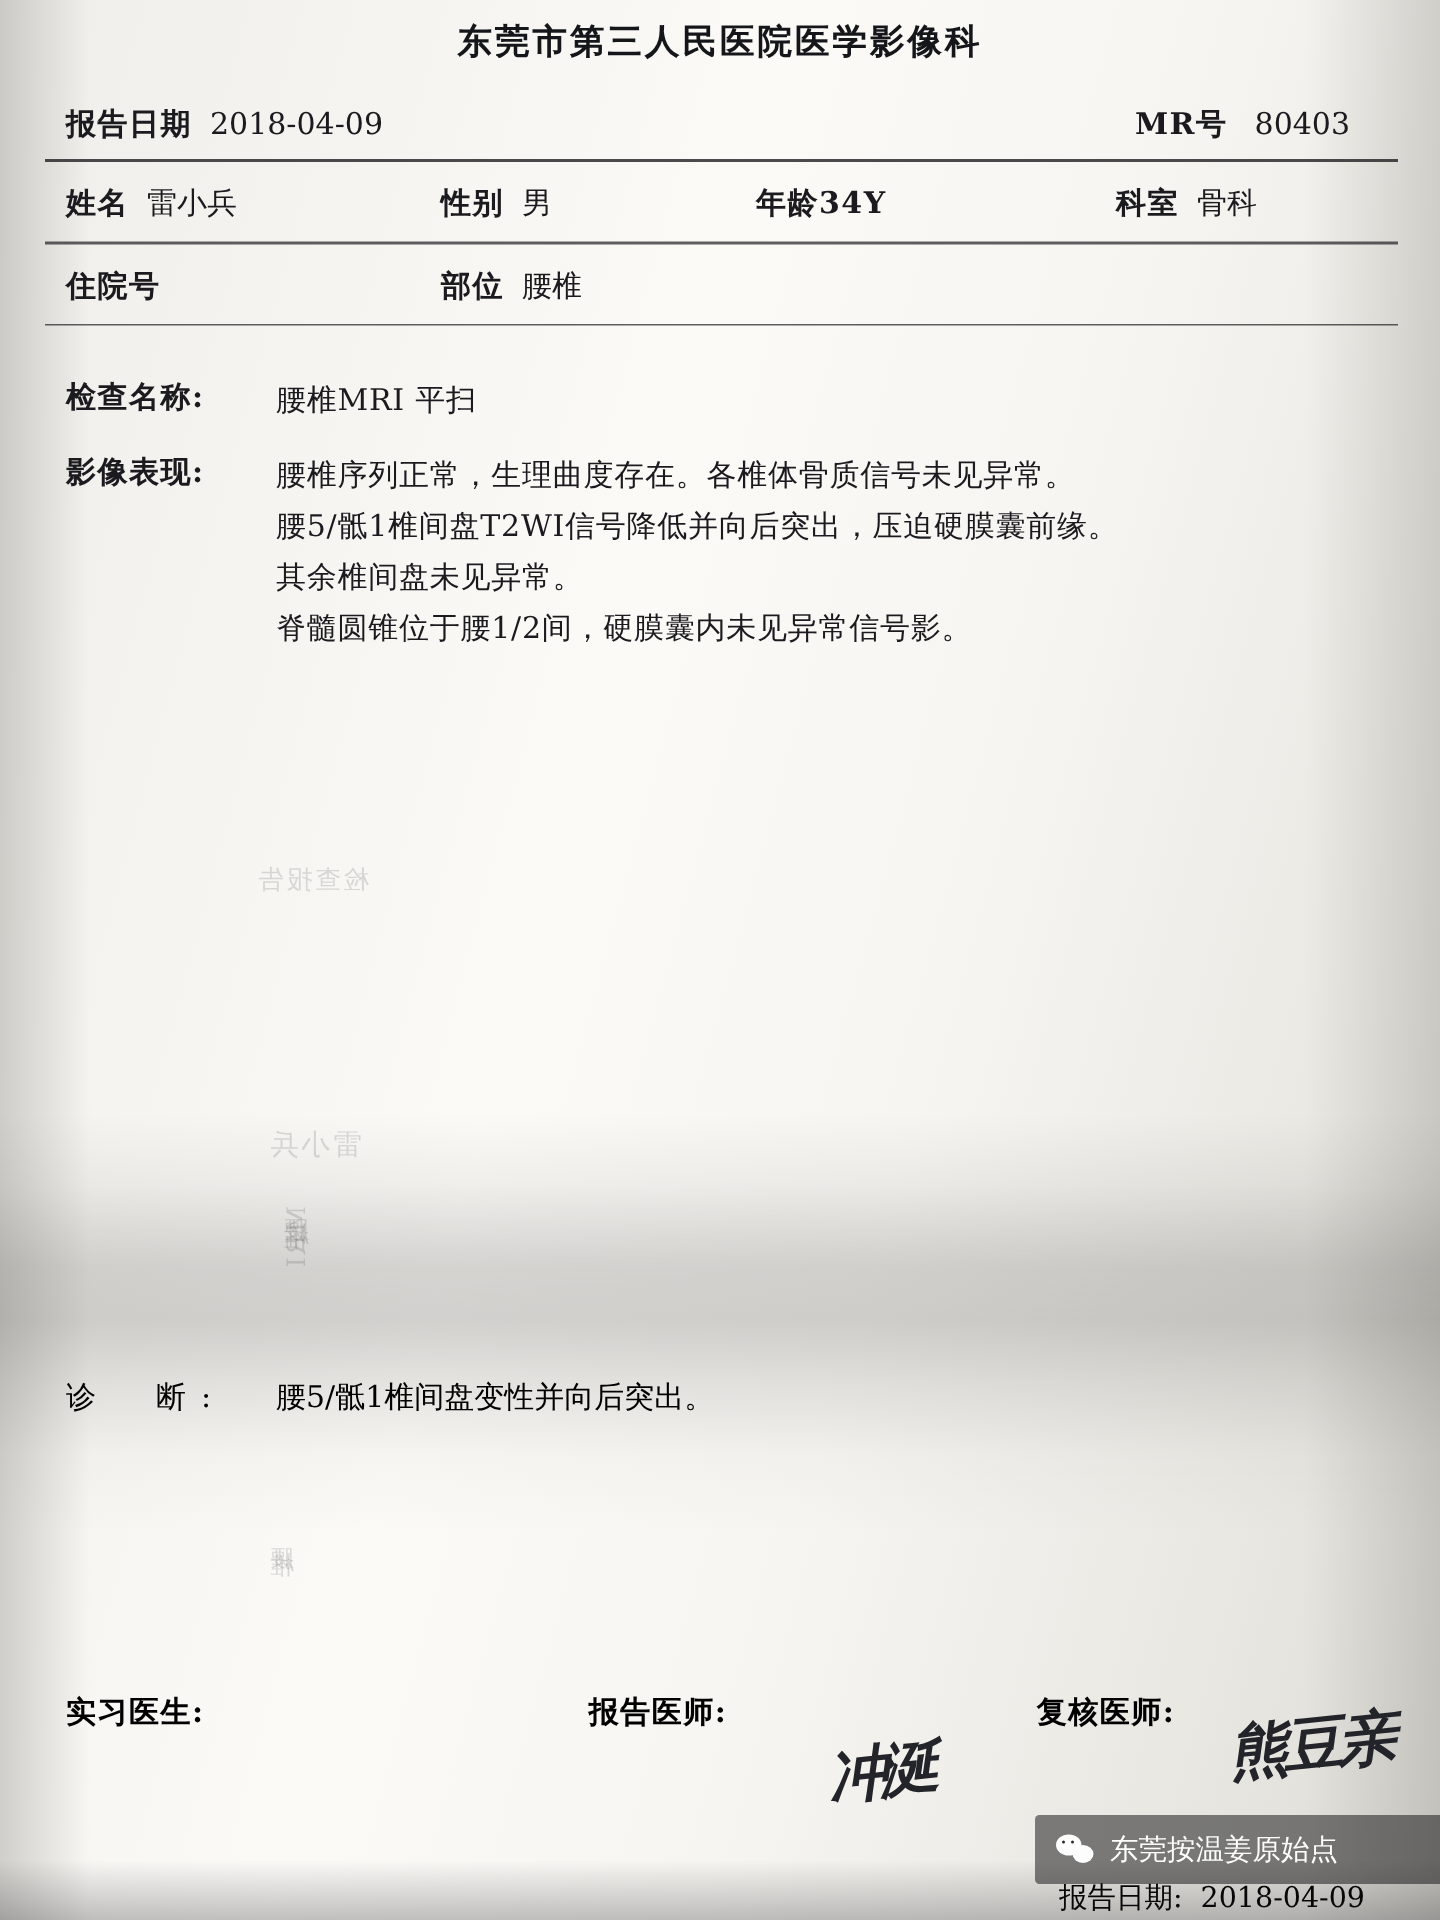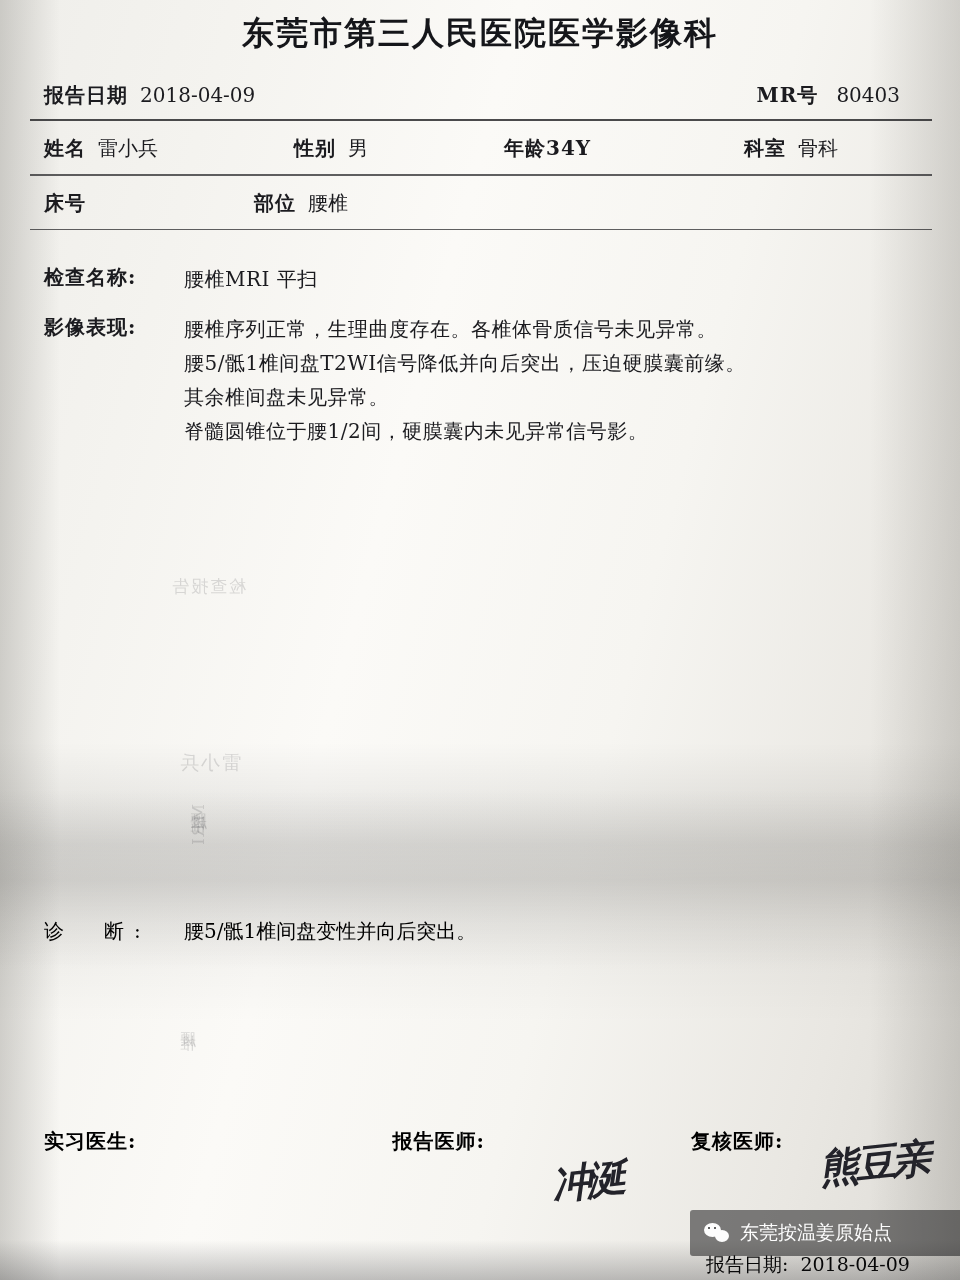--- a/index.html
+++ b/index.html
@@ -45,21 +45,21 @@
   .content {
     position: relative;
     z-index: 3;
     color: #1b1b1f;
   }
 
   .hospital-title {
     text-align: center;
     font-family: "DejaVu Serif", "Liberation Serif", serif;
     font-weight: bold;
-    font-size: 32px;
+    font-size: 23px;
     letter-spacing: 2px;
     padding-top: 12px;
     color: #15161a;
   }
   .report-title {
     text-align: center;
     font-family: "DejaVu Serif", "Liberation Serif", serif;
     font-weight: bold;
     font-size: 27px;
     letter-spacing: 2px;
@@ -283,22 +283,22 @@
       </div>
       <div class="cell c4">
         <span class="label-bold">科室</span>
         <span class="value">骨科</span>
       </div>
     </div>
 
     <div class="hr thin"></div>
 
     <div class="info-row">
-      <div class="cell c2">
-        <span class="label-bold">床号</span>
+      <div class="cell c1">
+        <span class="label-bold">住院号</span>
         <span class="value"></span>
       </div>
       <div class="cell c3">
         <span class="label-bold">部位</span>
         <span class="value">腰椎</span>
       </div>
       <div class="cell c4"></div>
     </div>
 
     <div class="hr thin"></div>

